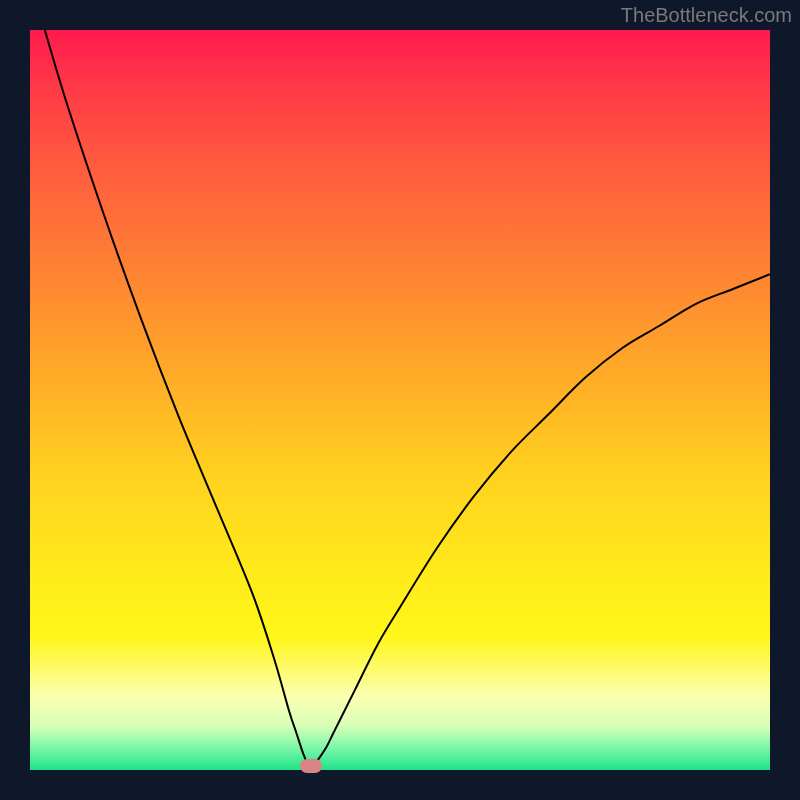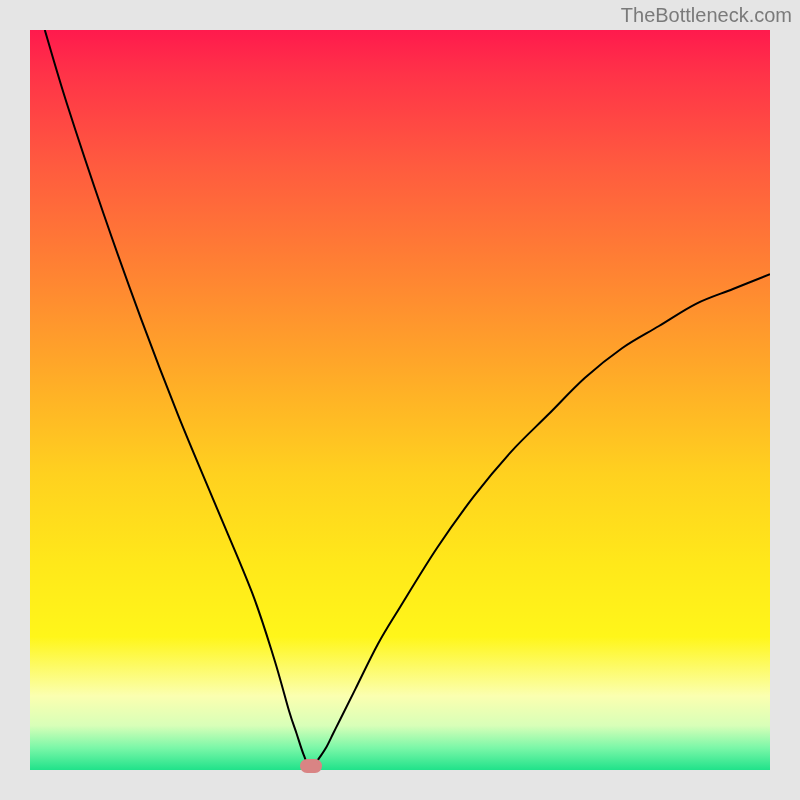--- a/index.html
+++ b/index.html
@@ -1,16 +1,16 @@
 <!DOCTYPE html>
 <html><head>
 <meta charset="utf-8">
 <style>
   html,body{margin:0;padding:0;width:800px;height:800px;overflow:hidden;background:#000;}
-  .frame{position:absolute;left:0;top:0;width:800px;height:800px;background:#e5e5e5;}
+  .frame{position:absolute;left:0;top:0;width:800px;height:800px;background:#0f172a;}
   .plot{position:absolute;left:30px;top:30px;width:740px;height:740px;
     background:linear-gradient(to bottom,
       #ff1a4d 0%,
       #ff3348 6%,
       #ff5a3f 18%,
       #ff8133 32%,
       #ffa928 46%,
       #ffd11f 60%,
       #ffe81a 72%,
       #fff61a 82%,

